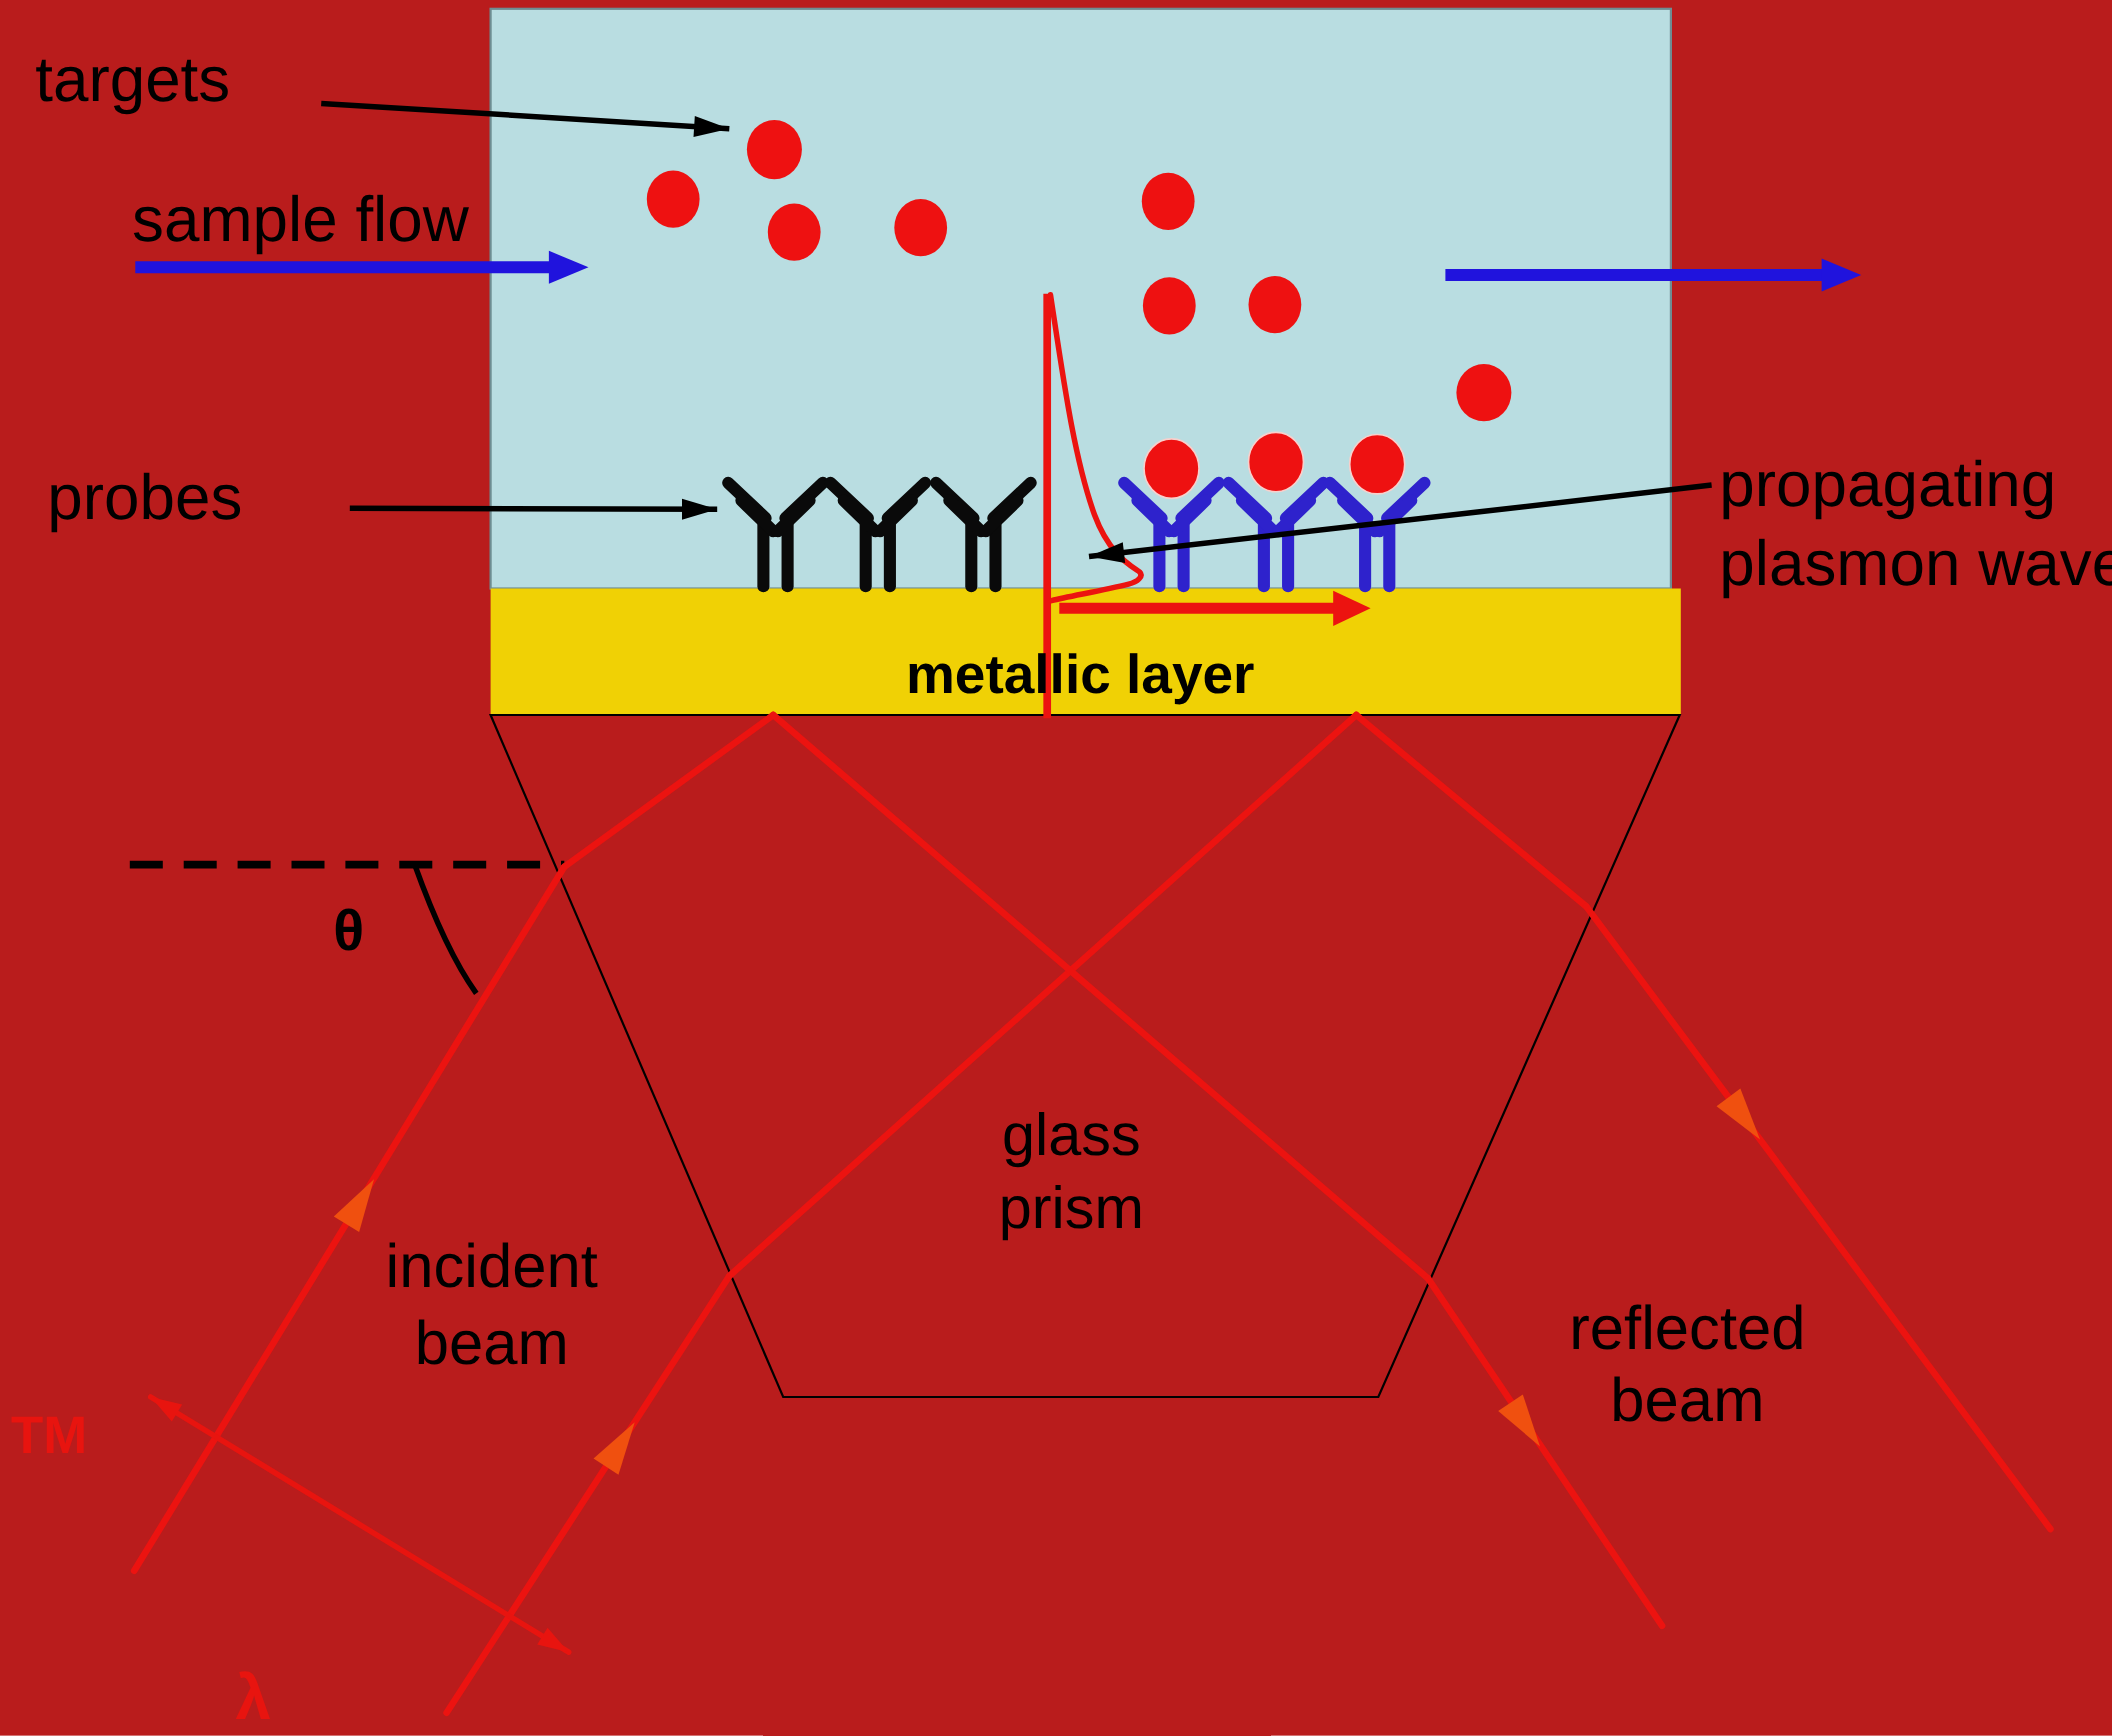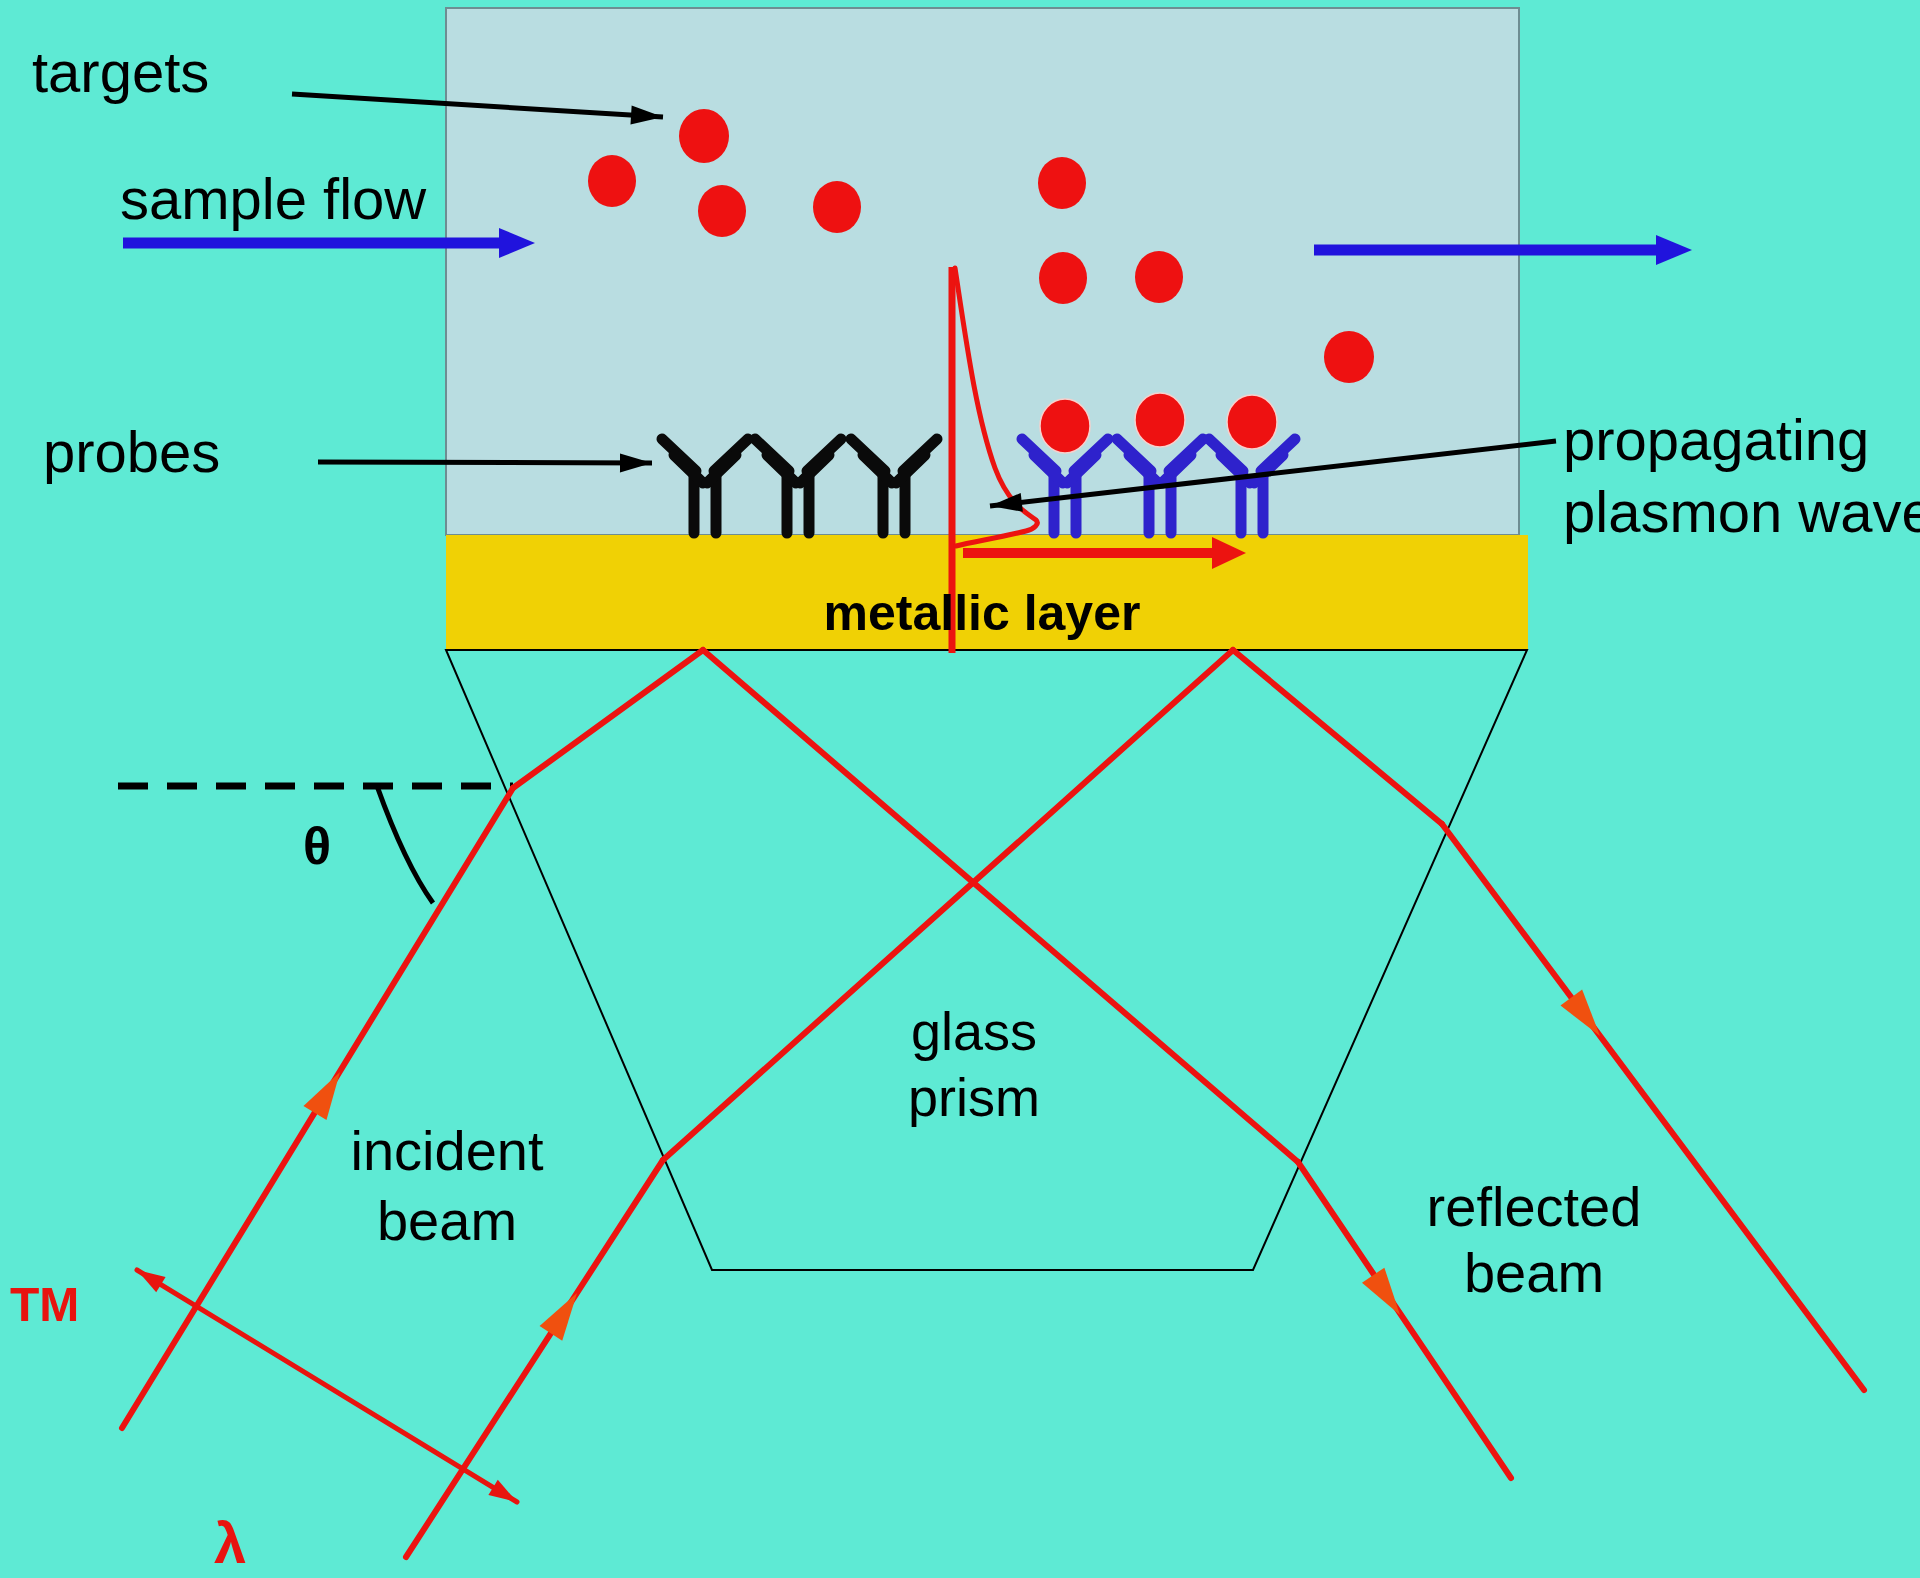--- a/index.html
+++ b/index.html
@@ -1,16 +1,16 @@
 <!DOCTYPE html>
 <html><head>
 <meta charset="utf-8">
 <style>
   html,body{margin:0;padding:0;background:#ffffff;}
-  #stage{position:relative;width:1920px;height:1578px;background:#5eead4;overflow:hidden;
+  #stage{position:relative;width:1920px;height:1578px;background:#b91c1c;overflow:hidden;
          font-family:"Liberation Sans", sans-serif;}
   svg{position:absolute;left:0;top:0;}
   text{font-family:"Liberation Sans", sans-serif;}
 </style>
 </head>
 <body>
 
 <div id="stage">
   <svg id="diagram" width="1920" height="1578" viewBox="0 0 1920 1578">
       <rect x="446" y="8" width="1073" height="527" fill="#b9dde1" stroke="#6e8d92" stroke-width="2"></rect>

